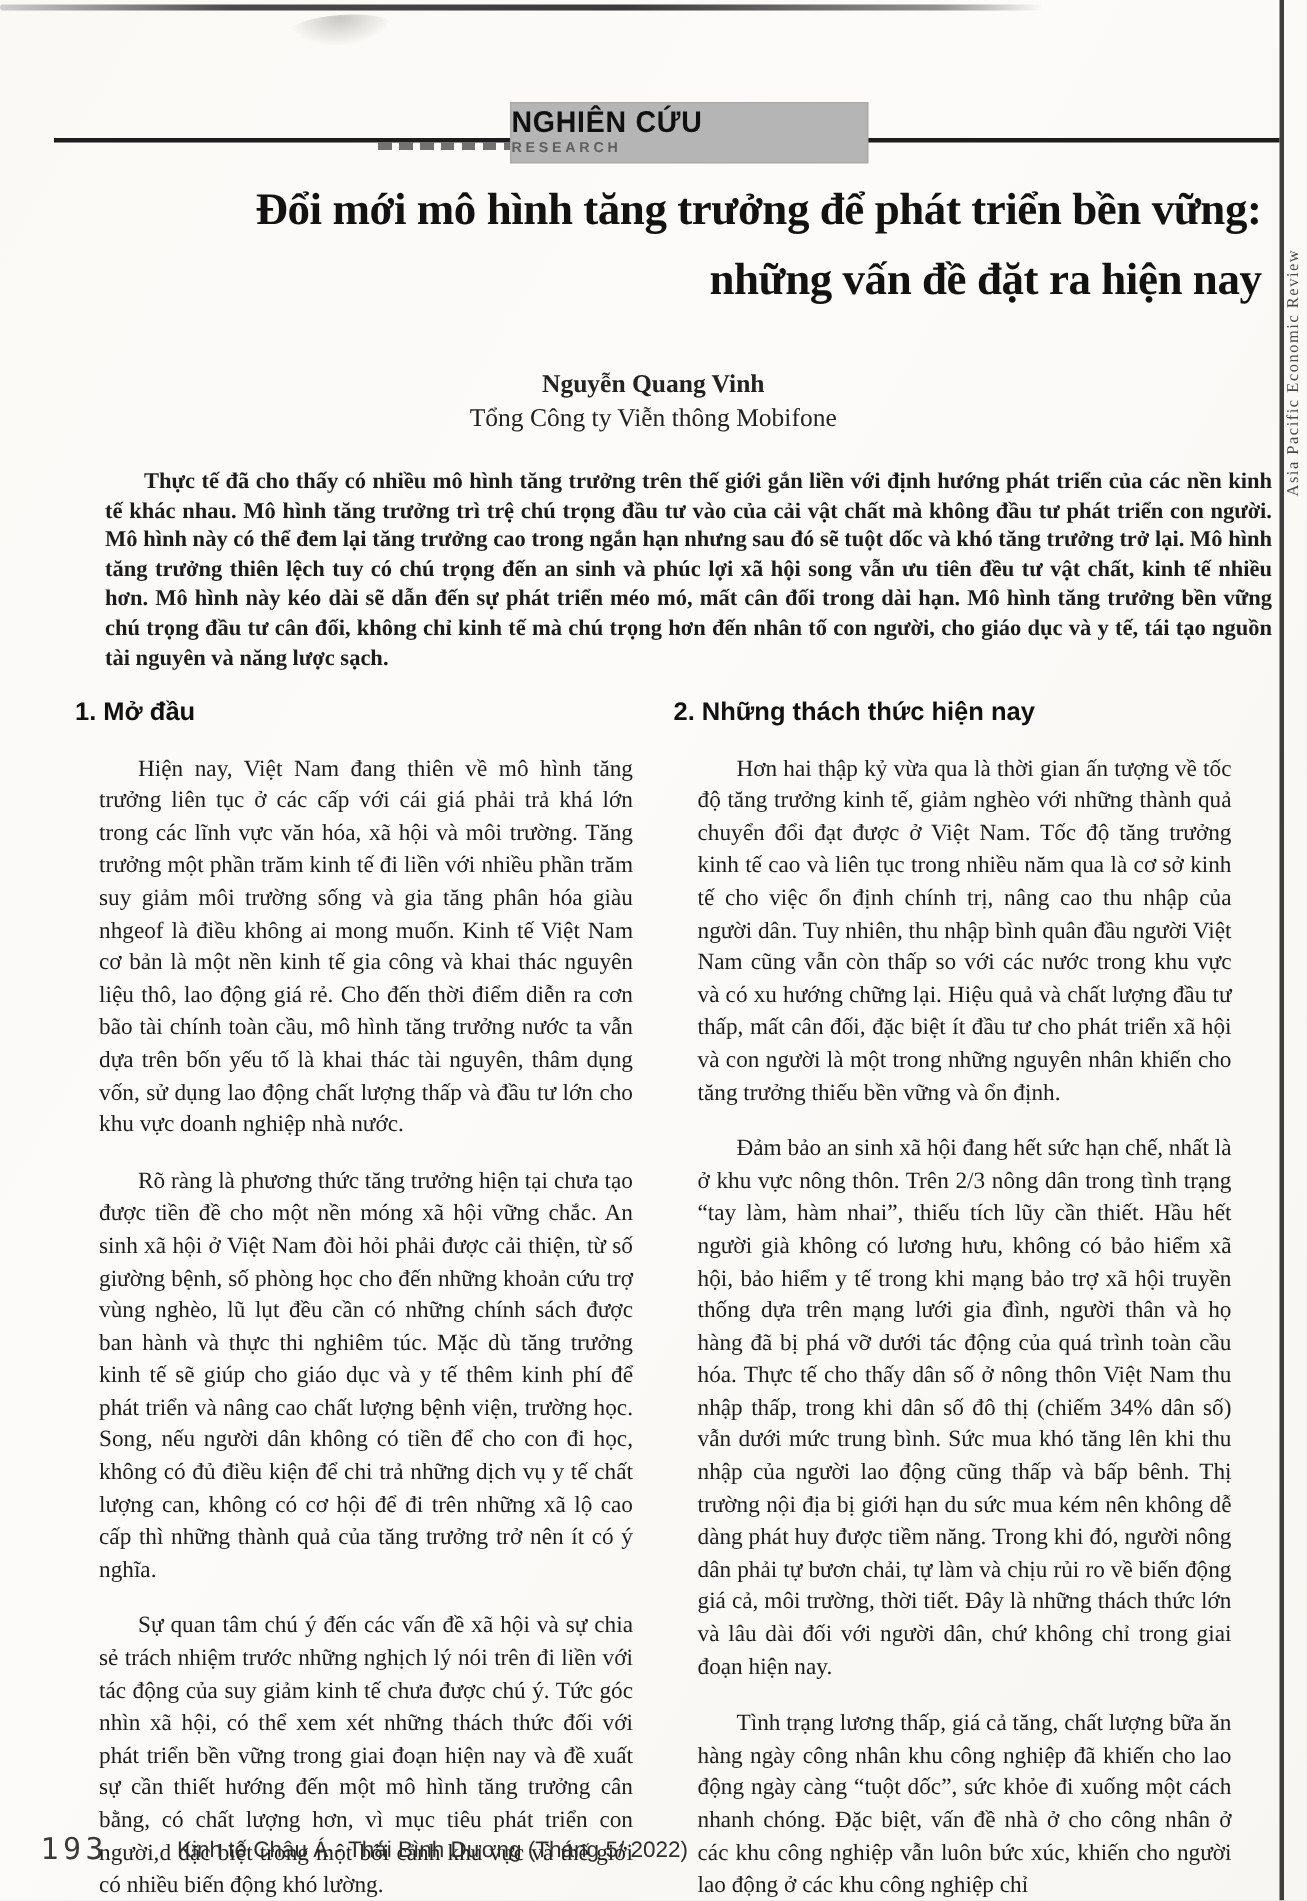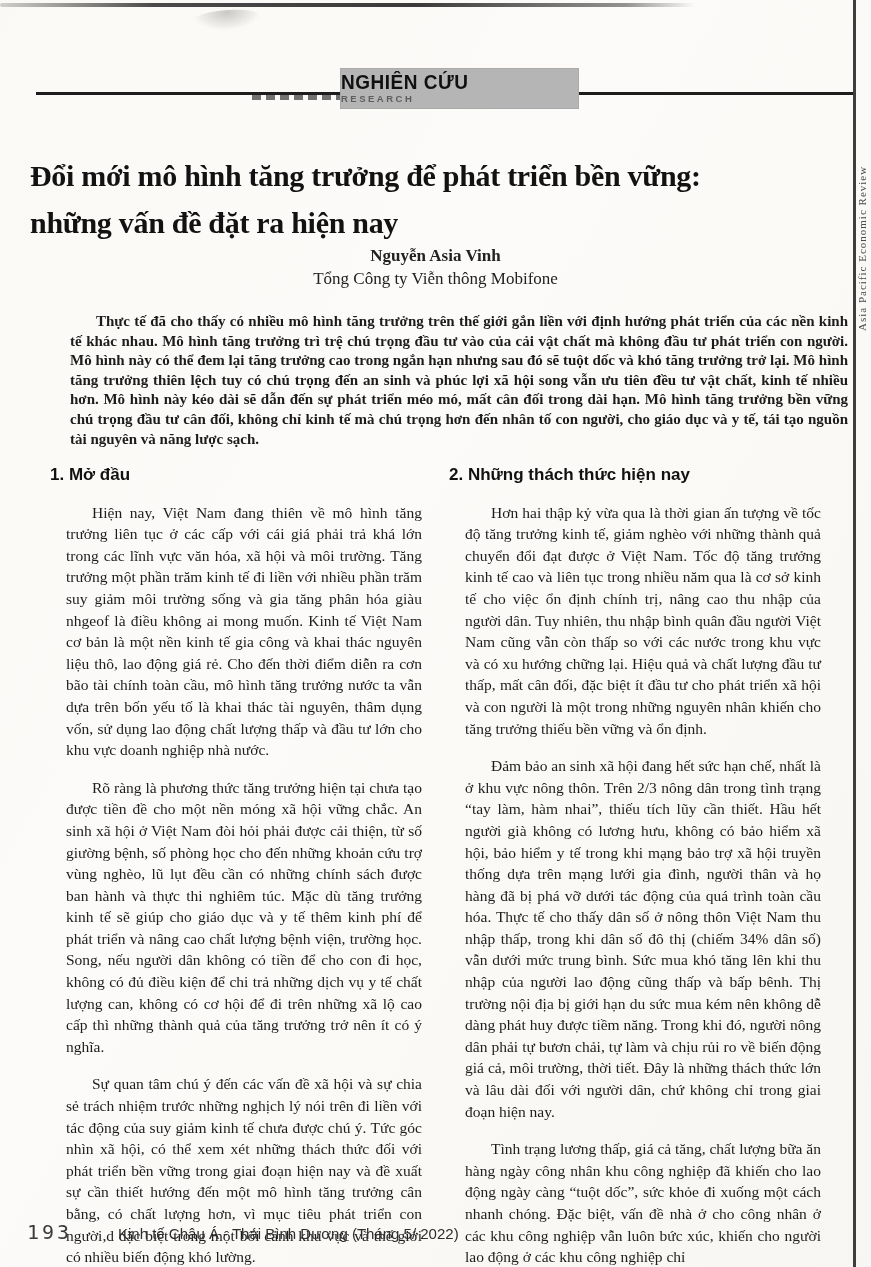--- a/index.html
+++ b/index.html
@@ -50,24 +50,23 @@
   .badge-title{
     font-family:"Liberation Sans",sans-serif;font-weight:bold;font-size:19px;
     color:#101010;letter-spacing:.5px;line-height:20px;transform:scaleY(1.05);
   }
   .badge-subtitle{
     font-family:"Liberation Sans",sans-serif;font-size:9.5px;color:#5d5d5d;
     letter-spacing:2.5px;line-height:11px;font-weight:bold;
   }
   
   .article-title{
-    position:absolute;left:30px;top:116px;width:811px;text-align:left;
+    position:absolute;left:30px;top:116px;width:811px;text-align:right;
     font-weight:bold;font-size:30px;line-height:47px;color:#121212;
     letter-spacing:-.3px;
-    margin-top:36px;
   }
   .author-block{
     position:absolute;left:30px;top:244px;width:811px;text-align:center;
     font-size:17px;line-height:23px;color:#222;
   }
   .author-name{font-weight:bold;}
   
   .abstract{
     position:absolute;left:70px;top:312px;width:778px;
     font-size:15px;line-height:19.6px;text-align:justify;font-weight:bold;
@@ -114,21 +113,21 @@
     <div class="badge-title">NGHIÊN CỨU</div>
     <div class="badge-subtitle">RESEARCH</div>
   </div>
 
   <div class="article-title">
     <div>Đổi mới mô hình tăng trưởng để phát triển bền vững:</div>
     <div>những vấn đề đặt ra hiện nay</div>
   </div>
 
   <div class="author-block">
-    <div class="author-name">Nguyễn Asia Vinh</div>
+    <div class="author-name">Nguyễn Quang Vinh</div>
     <div class="author-affiliation">Tổng Công ty Viễn thông Mobifone</div>
   </div>
 
   <div class="abstract">Thực tế đã cho thấy có nhiều mô hình tăng trưởng trên thế giới gắn liền với định hướng phát triển của các nền kinh tế khác nhau. Mô hình tăng trưởng trì trệ chú trọng đầu tư vào của cải vật chất mà không đầu tư phát triển con người. Mô hình này có thể đem lại tăng trưởng cao trong ngắn hạn nhưng sau đó sẽ tuột dốc và khó tăng trưởng trở lại. Mô hình tăng trưởng thiên lệch tuy có chú trọng đến an sinh và phúc lợi xã hội song vẫn ưu tiên đều tư vật chất, kinh tế nhiều hơn. Mô hình này kéo dài sẽ dẫn đến sự phát triển méo mó, mất cân đối trong dài hạn. Mô hình tăng trưởng bền vững chú trọng đầu tư cân đối, không chỉ kinh tế mà chú trọng hơn đến nhân tố con người, cho giáo dục và y tế, tái tạo nguồn tài nguyên và năng lược sạch.</div>
 
   <div class="column left">
     <h2 class="section-heading">1. Mở đầu</h2>
     <p>Hiện nay, Việt Nam đang thiên về mô hình tăng trưởng liên tục ở các cấp với cái giá phải trả khá lớn trong các lĩnh vực văn hóa, xã hội và môi trường. Tăng trưởng một phần trăm kinh tế đi liền với nhiều phần trăm suy giảm môi trường sống và gia tăng phân hóa giàu nhgeof là điều không ai mong muốn. Kinh tế Việt Nam cơ bản là một nền kinh tế gia công và khai thác nguyên liệu thô, lao động giá rẻ. Cho đến thời điểm diễn ra cơn bão tài chính toàn cầu, mô hình tăng trưởng nước ta vẫn dựa trên bốn yếu tố là khai thác tài nguyên, thâm dụng vốn, sử dụng lao động chất lượng thấp và đầu tư lớn cho khu vực doanh nghiệp nhà nước.</p>
     <p>Rõ ràng là phương thức tăng trưởng hiện tại chưa tạo được tiền đề cho một nền móng xã hội vững chắc. An sinh xã hội ở Việt Nam đòi hỏi phải được cải thiện, từ số giường bệnh, số phòng học cho đến những khoản cứu trợ vùng nghèo, lũ lụt đều cần có những chính sách được ban hành và thực thi nghiêm túc. Mặc dù tăng trưởng kinh tế sẽ giúp cho giáo dục và y tế thêm kinh phí để phát triển và nâng cao chất lượng bệnh viện, trường học. Song, nếu người dân không có tiền để cho con đi học, không có đủ điều kiện để chi trả những dịch vụ y tế chất lượng can, không có cơ hội để đi trên những xã lộ cao cấp thì những thành quả của tăng trưởng trở nên ít có ý nghĩa.</p>
     <p>Sự quan tâm chú ý đến các vấn đề xã hội và sự chia sẻ trách nhiệm trước những nghịch lý nói trên đi liền với tác động của suy giảm kinh tế chưa được chú ý. Tức góc nhìn xã hội, có thể xem xét những thách thức đối với phát triển bền vững trong giai đoạn hiện nay và đề xuất sự cần thiết hướng đến một mô hình tăng trưởng cân bằng, có chất lượng hơn, vì mục tiêu phát triển con người,d dặc biệt trong một bối cảnh khu vực và thế giới có nhiều biến động khó lường.</p>

